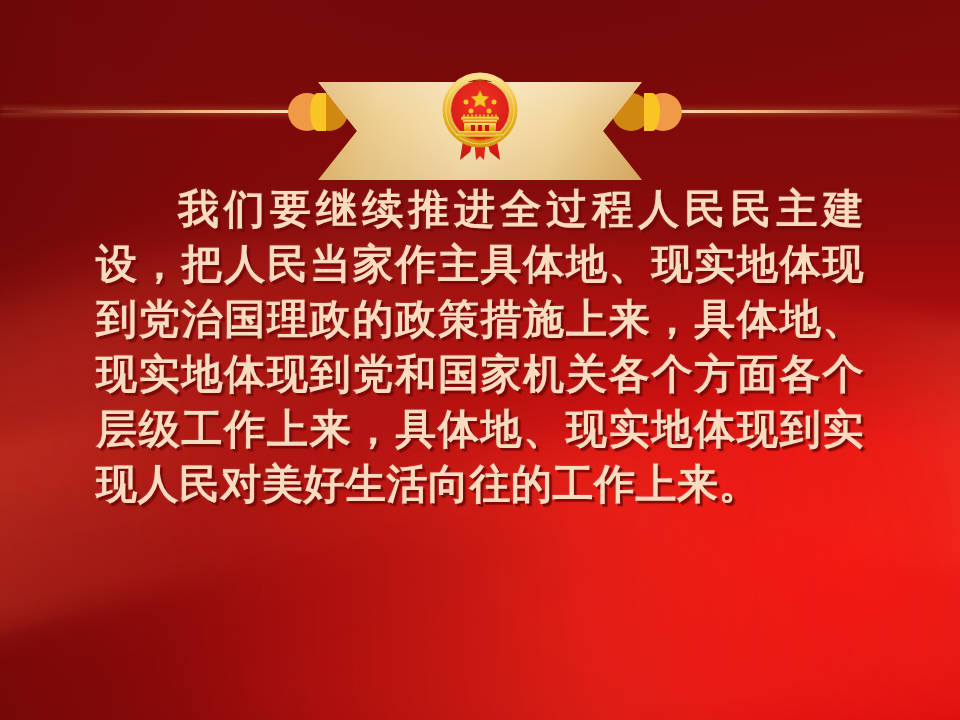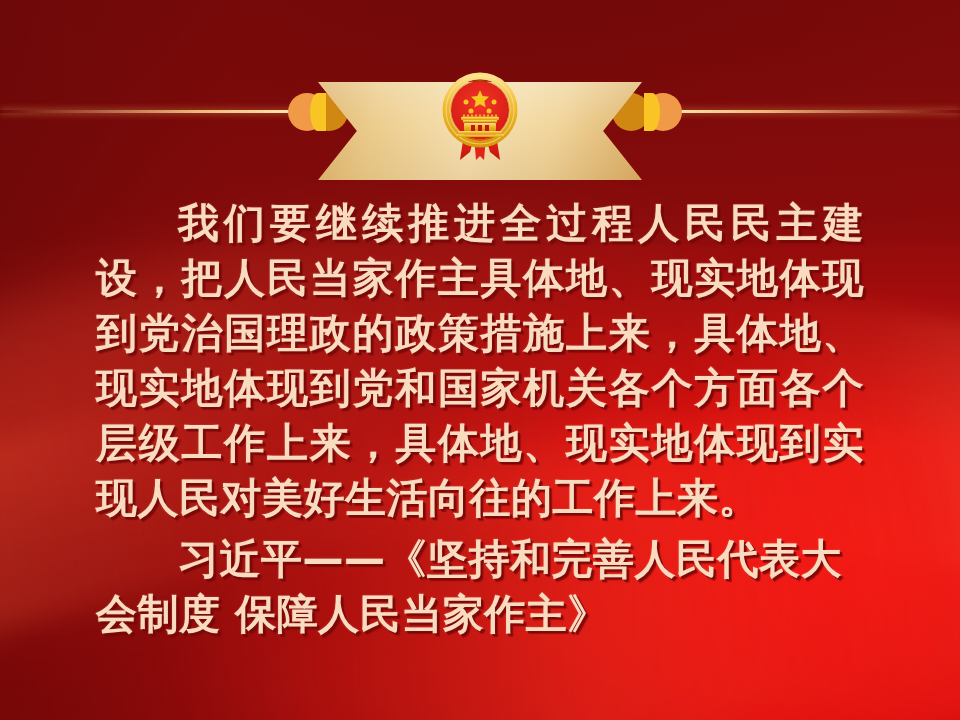--- a/index.html
+++ b/index.html
@@ -107,21 +107,21 @@
     background:linear-gradient(180deg,rgba(255,255,255,.22) 0%,rgba(255,255,255,0) 42%,rgba(150,90,20,.12) 100%);
     pointer-events:none;
   }
 
   
   .emblem{position:absolute;left:440px;top:64px;width:80px;height:104px;}
   .emblem svg{display:block;width:80px;height:104px;}
 
   
   .content{
-    position:absolute;left:0;top:196px;width:100%;
+    position:absolute;left:0;top:182px;width:100%;
     padding:0 96px;
   }
   .quote{
     margin:0;
     color:#f9dcc0;
     font-size:41px;
     line-height:1.34;
     font-weight:700;
     letter-spacing:.5px;
     text-align:justify;
@@ -236,16 +236,15 @@
           <rect x="45" y="61" width="4" height="6" fill="#c4140c"></rect>
 
           <path d="M22 53 l2-3 2 3 2-3 2 3 2-3 2 3 2-3 2 3 2-3 2 3 2-3 2 3 2-3 2 3 2-3 2 3 2-3 2 3 Z"></path>
         </g>
       </svg>
     </div>
   </div>
 
   <div class="content">
     <p class="quote">我们要继续推进全过程人民民主建设，把人民当家作主具体地、现实地体现到党治国理政的政策措施上来，具体地、现实地体现到党和国家机关各个方面各个层级工作上来，具体地、现实地体现到实现人民对美好生活向往的工作上来。</p>
-    <p class="attrib">习近平——《坚持和完善人民代表大会制度 保障人民当家作主》</p>
   </div>
 
 </div>
 
 </body></html>

